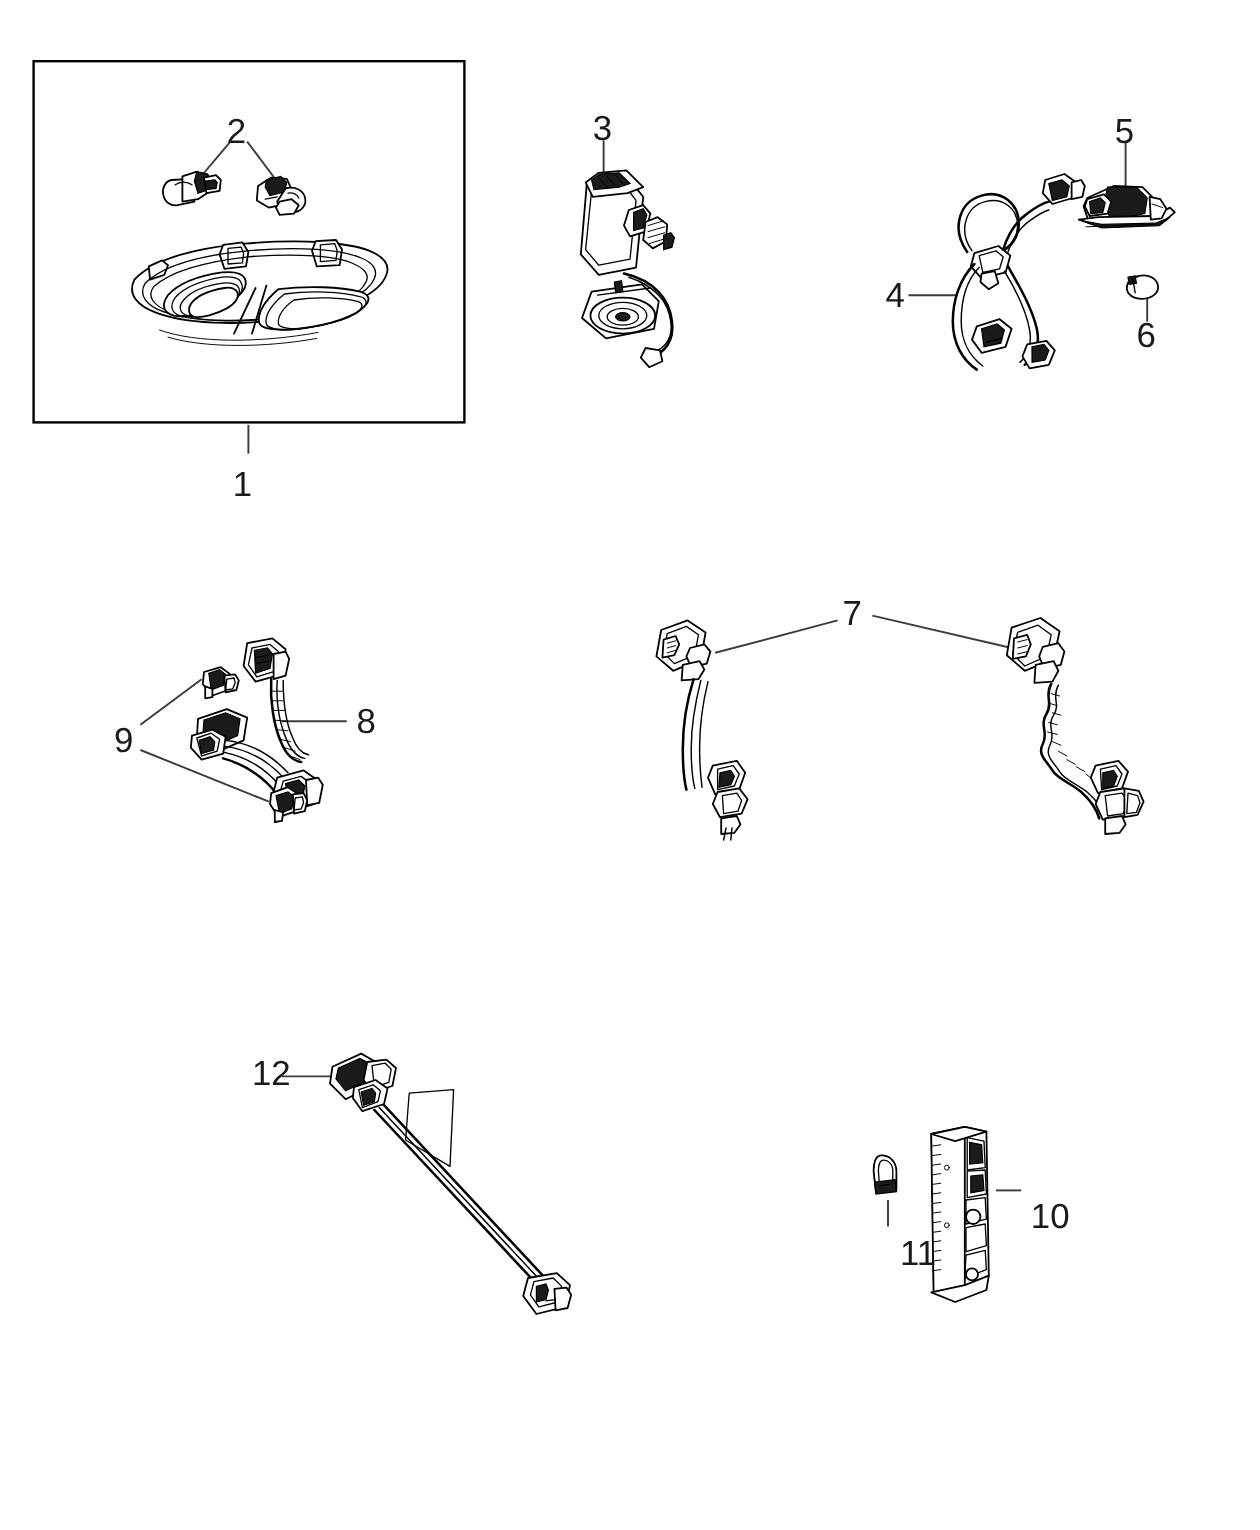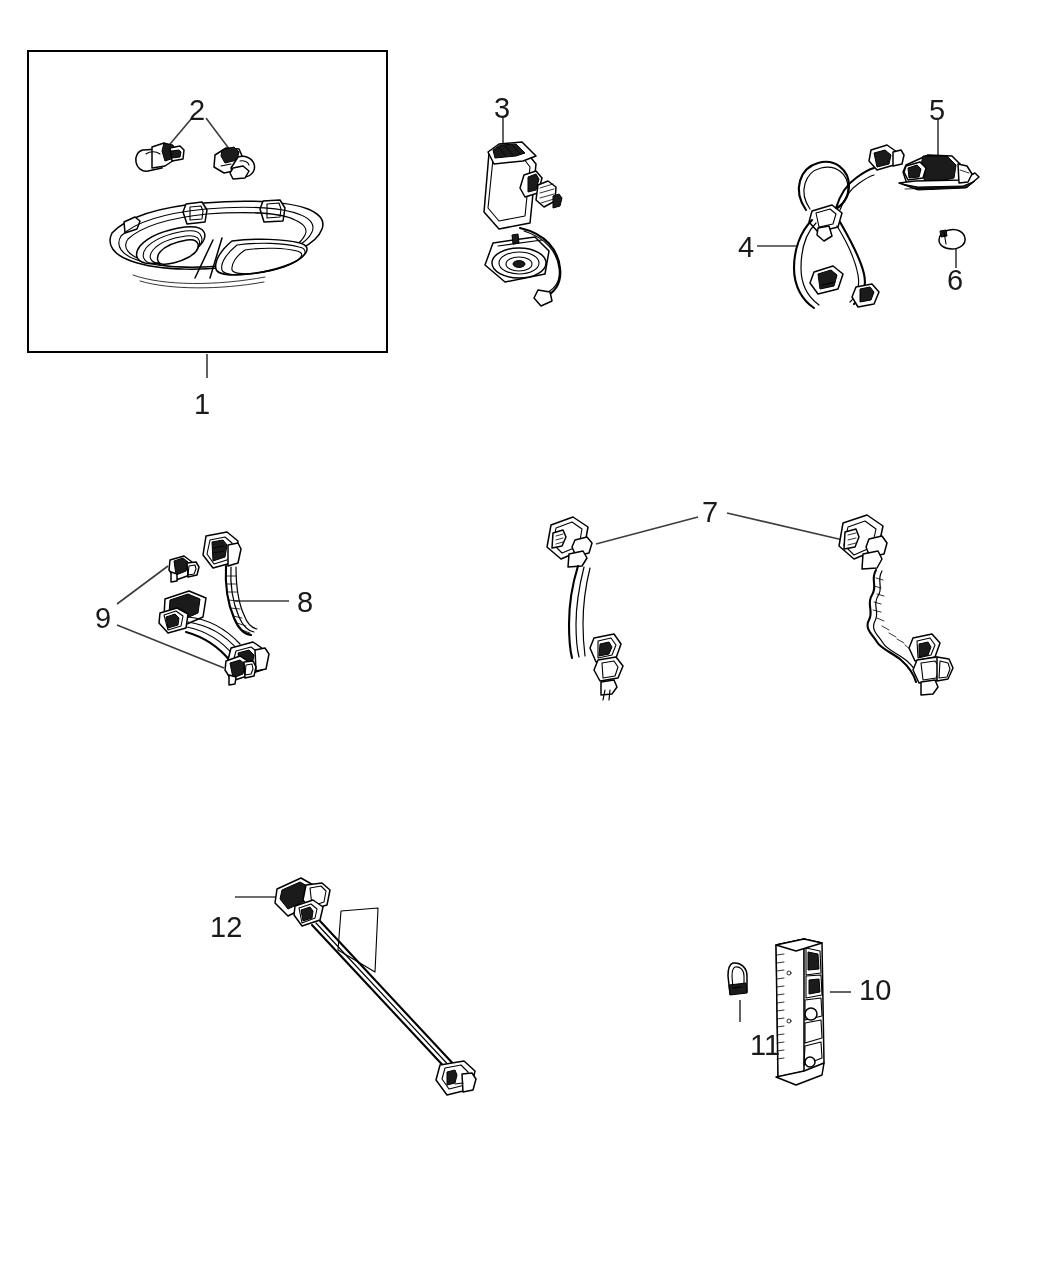--- a/index.html
+++ b/index.html
@@ -501,17 +501,17 @@
 
   <div class="callout-label" style="left:194px; top:390px;">1</div>
   <div class="callout-label" style="left:189px; top:96px;">2</div>
   <div class="callout-label" style="left:494px; top:94px;">3</div>
   <div class="callout-label" style="left:738px; top:233px;">4</div>
   <div class="callout-label" style="left:929px; top:96px;">5</div>
   <div class="callout-label" style="left:947px; top:266px;">6</div>
   <div class="callout-label" style="left:702px; top:498px;">7</div>
   <div class="callout-label" style="left:297px; top:588px;">8</div>
   <div class="callout-label" style="left:95px; top:604px;">9</div>
-  <div class="callout-label" style="left:859px; top:976px;">10</div>
+  <div class="callout-label" style="left:859px; top:1000px;">10</div>
   <div class="callout-label" style="left:726px; top:1031px;margin-left:24px;">11</div>
-  <div class="callout-label" style="left:210px; top:881px;margin-top:32px;">12</div>
+  <div class="callout-label" style="left:210px; top:881px;">12</div>
 
 </div>
 
 </body></html>

